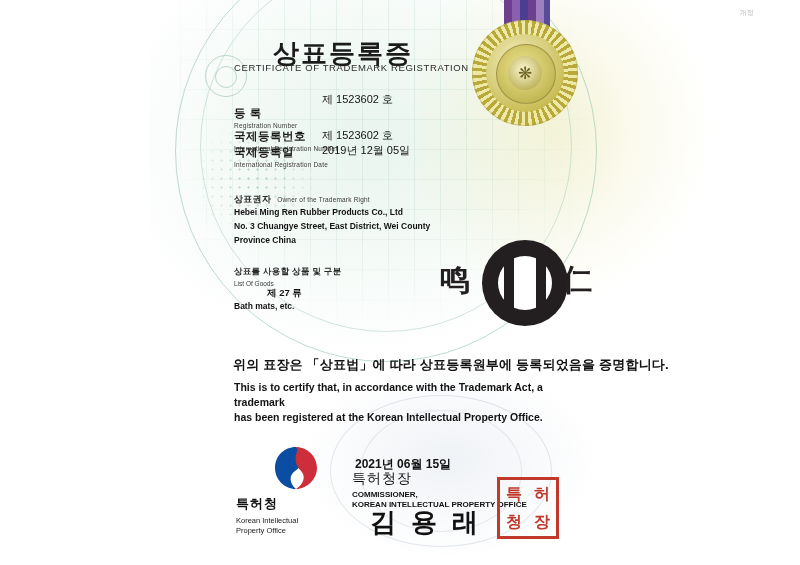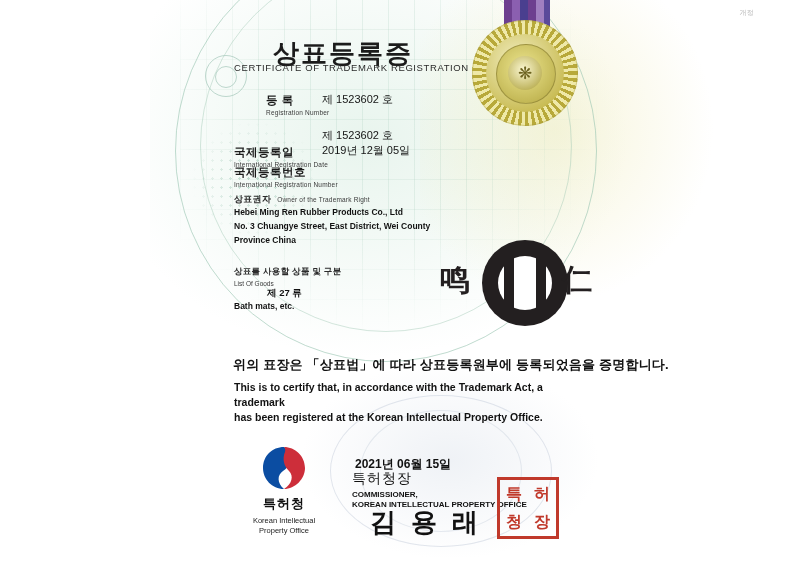--- a/index.html
+++ b/index.html
@@ -242,23 +242,23 @@
     letter-spacing: 0.2px;
     display: block;
     margin-top: 1px;
   }
   .field .val {
     font-size: 11px;
     color: #151515;
     display: block;
   }
 
-  .f-reg-label { left: 234px; top: 93px; margin-left: 32px; }
+  .f-reg-label { left: 234px; top: 106px; }
   .f-reg-value { left: 322px; top: 92px; }
-  .f-intl-label { left: 234px; top: 129px; margin-top: 36px; }
+  .f-intl-label { left: 234px; top: 129px; }
   .f-intl-value { left: 322px; top: 128px; }
   .f-intl-date-label { left: 234px; top: 145px; }
   .f-intl-date-value { left: 322px; top: 143px; }
 
   .owner-head {
     position: absolute;
     left: 234px;
     top: 193px;
     font-size: 0;
   }
@@ -409,24 +409,23 @@
     left: 355px;
     top: 456px;
     font-size: 12px;
     font-weight: bold;
     color: #111;
   }
 
   
   .kipo {
     position: absolute;
-    left: 224px;
+    left: 236px;
     top: 445px;
     width: 120px;
-    text-align: center;
   }
   .kipo-mark {
     position: relative;
     width: 46px;
     height: 46px;
     margin: 0 auto 4px auto;
   }
   .kipo-ko {
     font-size: 13px;
     font-weight: bold;

